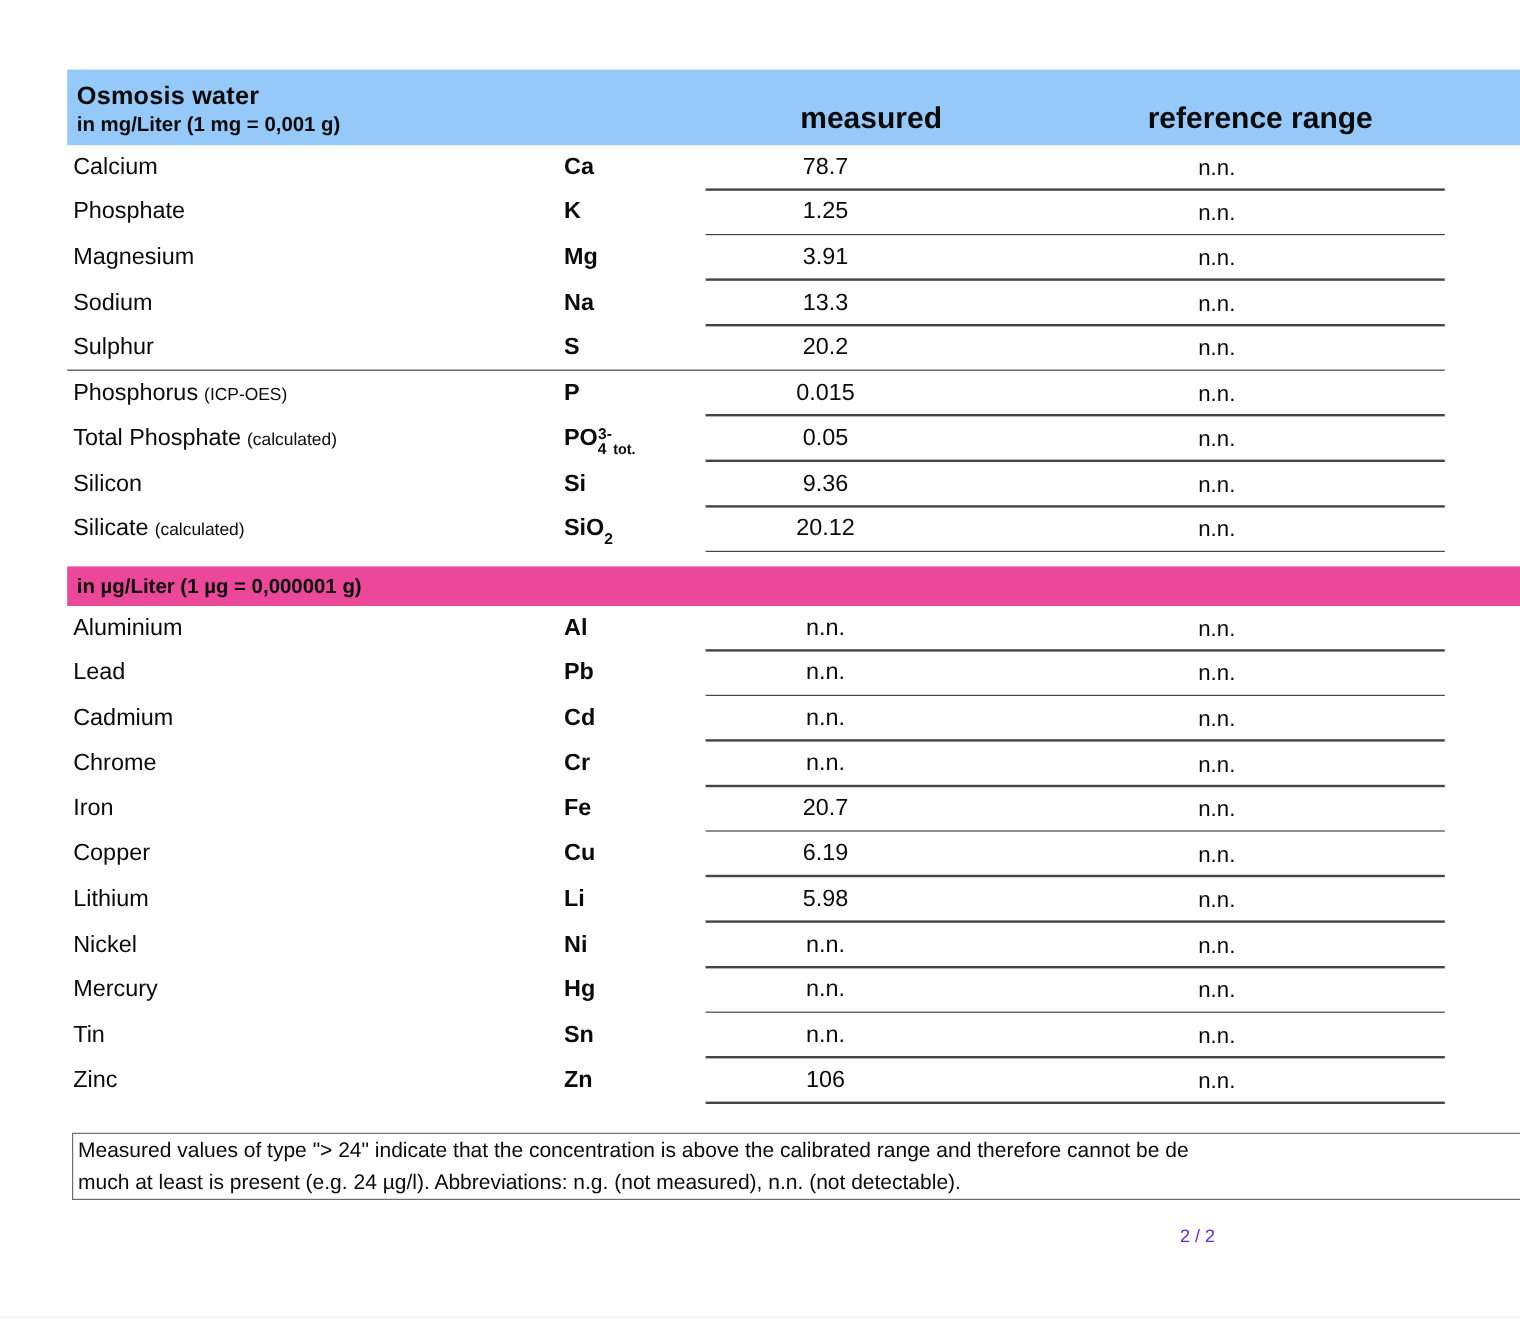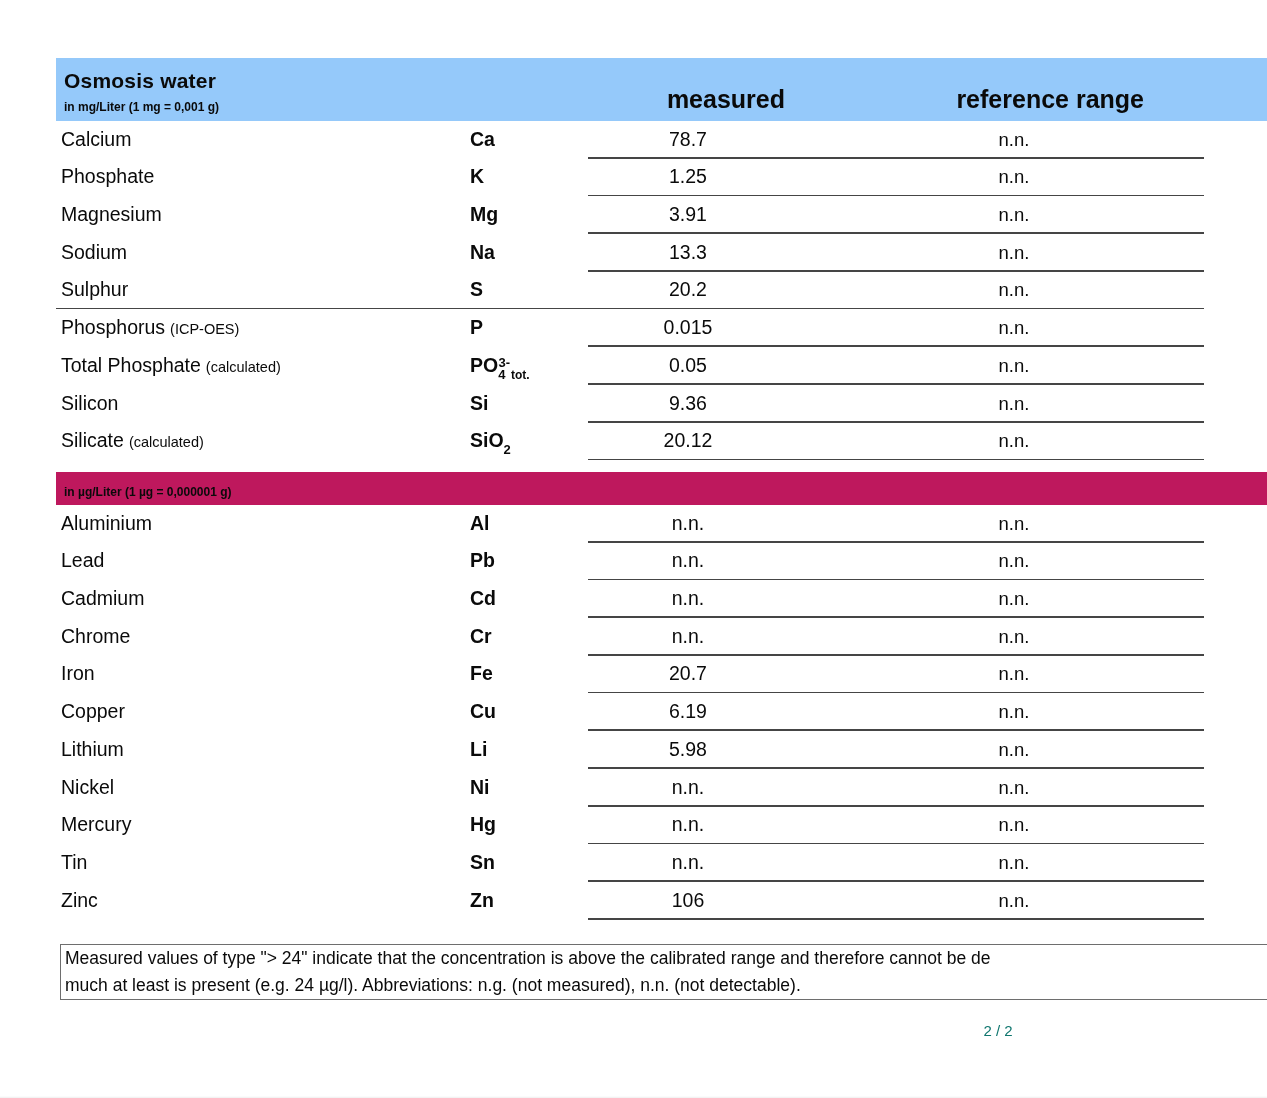--- a/index.html
+++ b/index.html
@@ -7,21 +7,21 @@
     width:1267px;height:1098px;overflow:hidden;background:#ffffff;
     font-family:"Liberation Sans", sans-serif;color:#0a0a0a;
   }
   .page{position:relative;width:1267px;height:1098px;background:#fff;margin-top:48px;}
 
   
   .band{position:absolute;left:56px;right:0;}
   .band-1{top:10px;height:63px;}
   .band-2{top:424px;height:33px;}
   .doc-title{position:absolute;top:11px;left:8px;font-size:21px;font-weight:bold;letter-spacing:0.2px;}
-  .unit-label{position:absolute;bottom:7px;left:8px;font-size:12px;font-weight:bold;}
+  .unit-label{position:absolute;bottom:7px;left:8px;font-size:17px;font-weight:bold;}
   .band-2 .unit-label{bottom:6px;}
   .col-hdr{position:absolute;bottom:7px;font-size:25px;font-weight:bold;text-align:right;}
   .col-hdr-measured{left:529px;width:200px;}
   .col-hdr-reference{left:858px;width:230px;}
 
   
   .rows{position:absolute;left:0;right:0;}
   .rows-1{top:73px;}
   .rows-2{top:457px;}
   .row{position:relative;height:37.7px;}
@@ -38,21 +38,21 @@
   .f-sup{font-size:13px;position:relative;top:-5px;margin-left:-7px;}
   .f-subs{font-size:12px;position:relative;top:7px;margin-left:1px;}
 
   
   .footnote{
     position:absolute;top:896px;left:60px;width:1230px;height:54px;
     border:1.5px solid #6e6e6e;background:#fff;
     font-size:17.5px;line-height:26.5px;padding-left:4px;white-space:nowrap;overflow:hidden;
   }
 
-  .page-indicator{position:absolute;top:974px;left:938px;width:120px;text-align:center;font-size:15px;color:#0f766e;}
+  .page-indicator{position:absolute;top:974px;left:938px;width:120px;text-align:center;font-size:15px;color:#6d28d9;}
 
   
   .bar-fade{position:absolute;left:0;right:0;top:1048px;height:6px;background:linear-gradient(180deg,#ffffff,#cfcfcf);}
   .bottom-bar{position:absolute;left:0;right:0;top:1054px;height:44px;background:#1e1e22;}
 </style>
 </head>
 <body>
 
 <div class="page">
 
@@ -122,21 +122,21 @@
   </div>
       <div class="row">
     <span class="cell-name"><span class="nm">Silicate</span><span class="note">(calculated)</span></span>
     <span class="cell-symbol"><span>SiO</span><span class="f-sub">2</span></span>
     <span class="cell-measured">20.12</span>
     <span class="cell-reference">n.n.</span>
     <span class="row-rule" style="background-color: rgb(69, 69, 69);"></span>
   </div>
     </div>
 
-  <div class="band band-2" style="background-color: #be185d;">
+  <div class="band band-2" style="background-color: #ec4899;">
     <div class="unit-label">in µg/Liter (1 µg = 0,000001 g)</div>
   </div>
 
   <div class="rows rows-2" id="rows-1">
       <div class="row">
     <span class="cell-name"><span class="nm">Aluminium</span></span>
     <span class="cell-symbol"><span>Al</span></span>
     <span class="cell-measured">n.n.</span>
     <span class="cell-reference">n.n.</span>
     <span class="row-rule" style="background-color: rgb(69, 69, 69);"></span>

